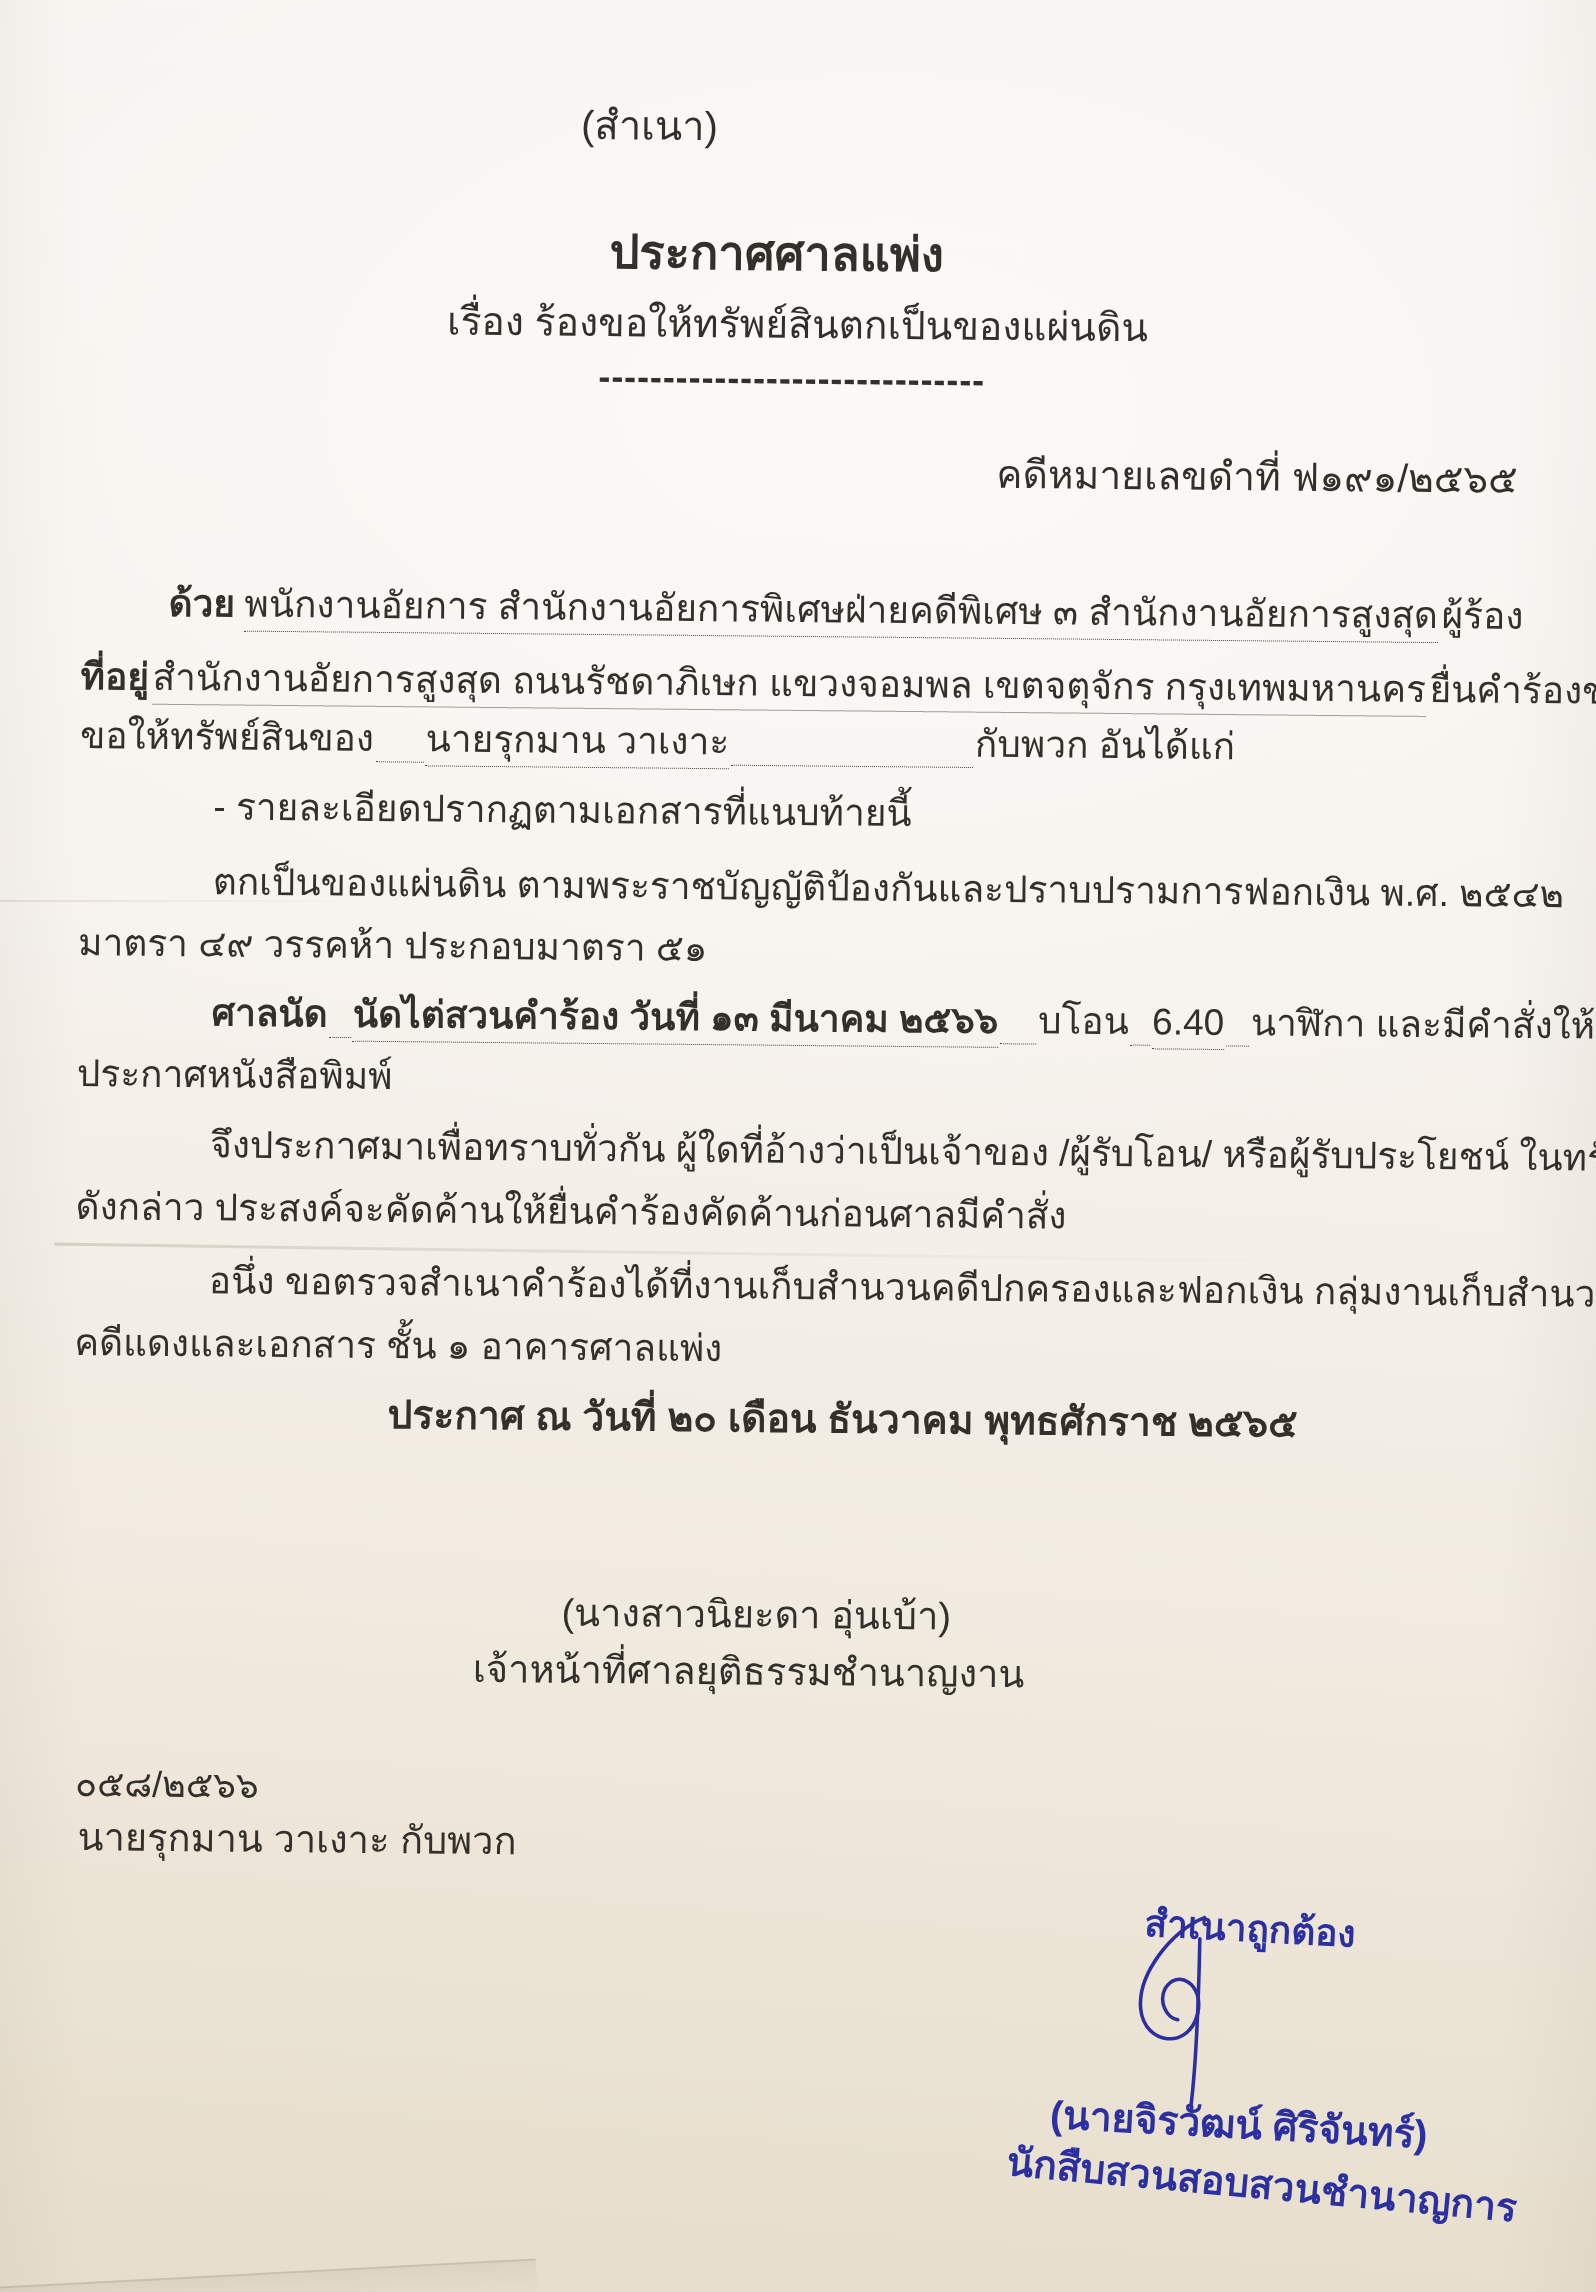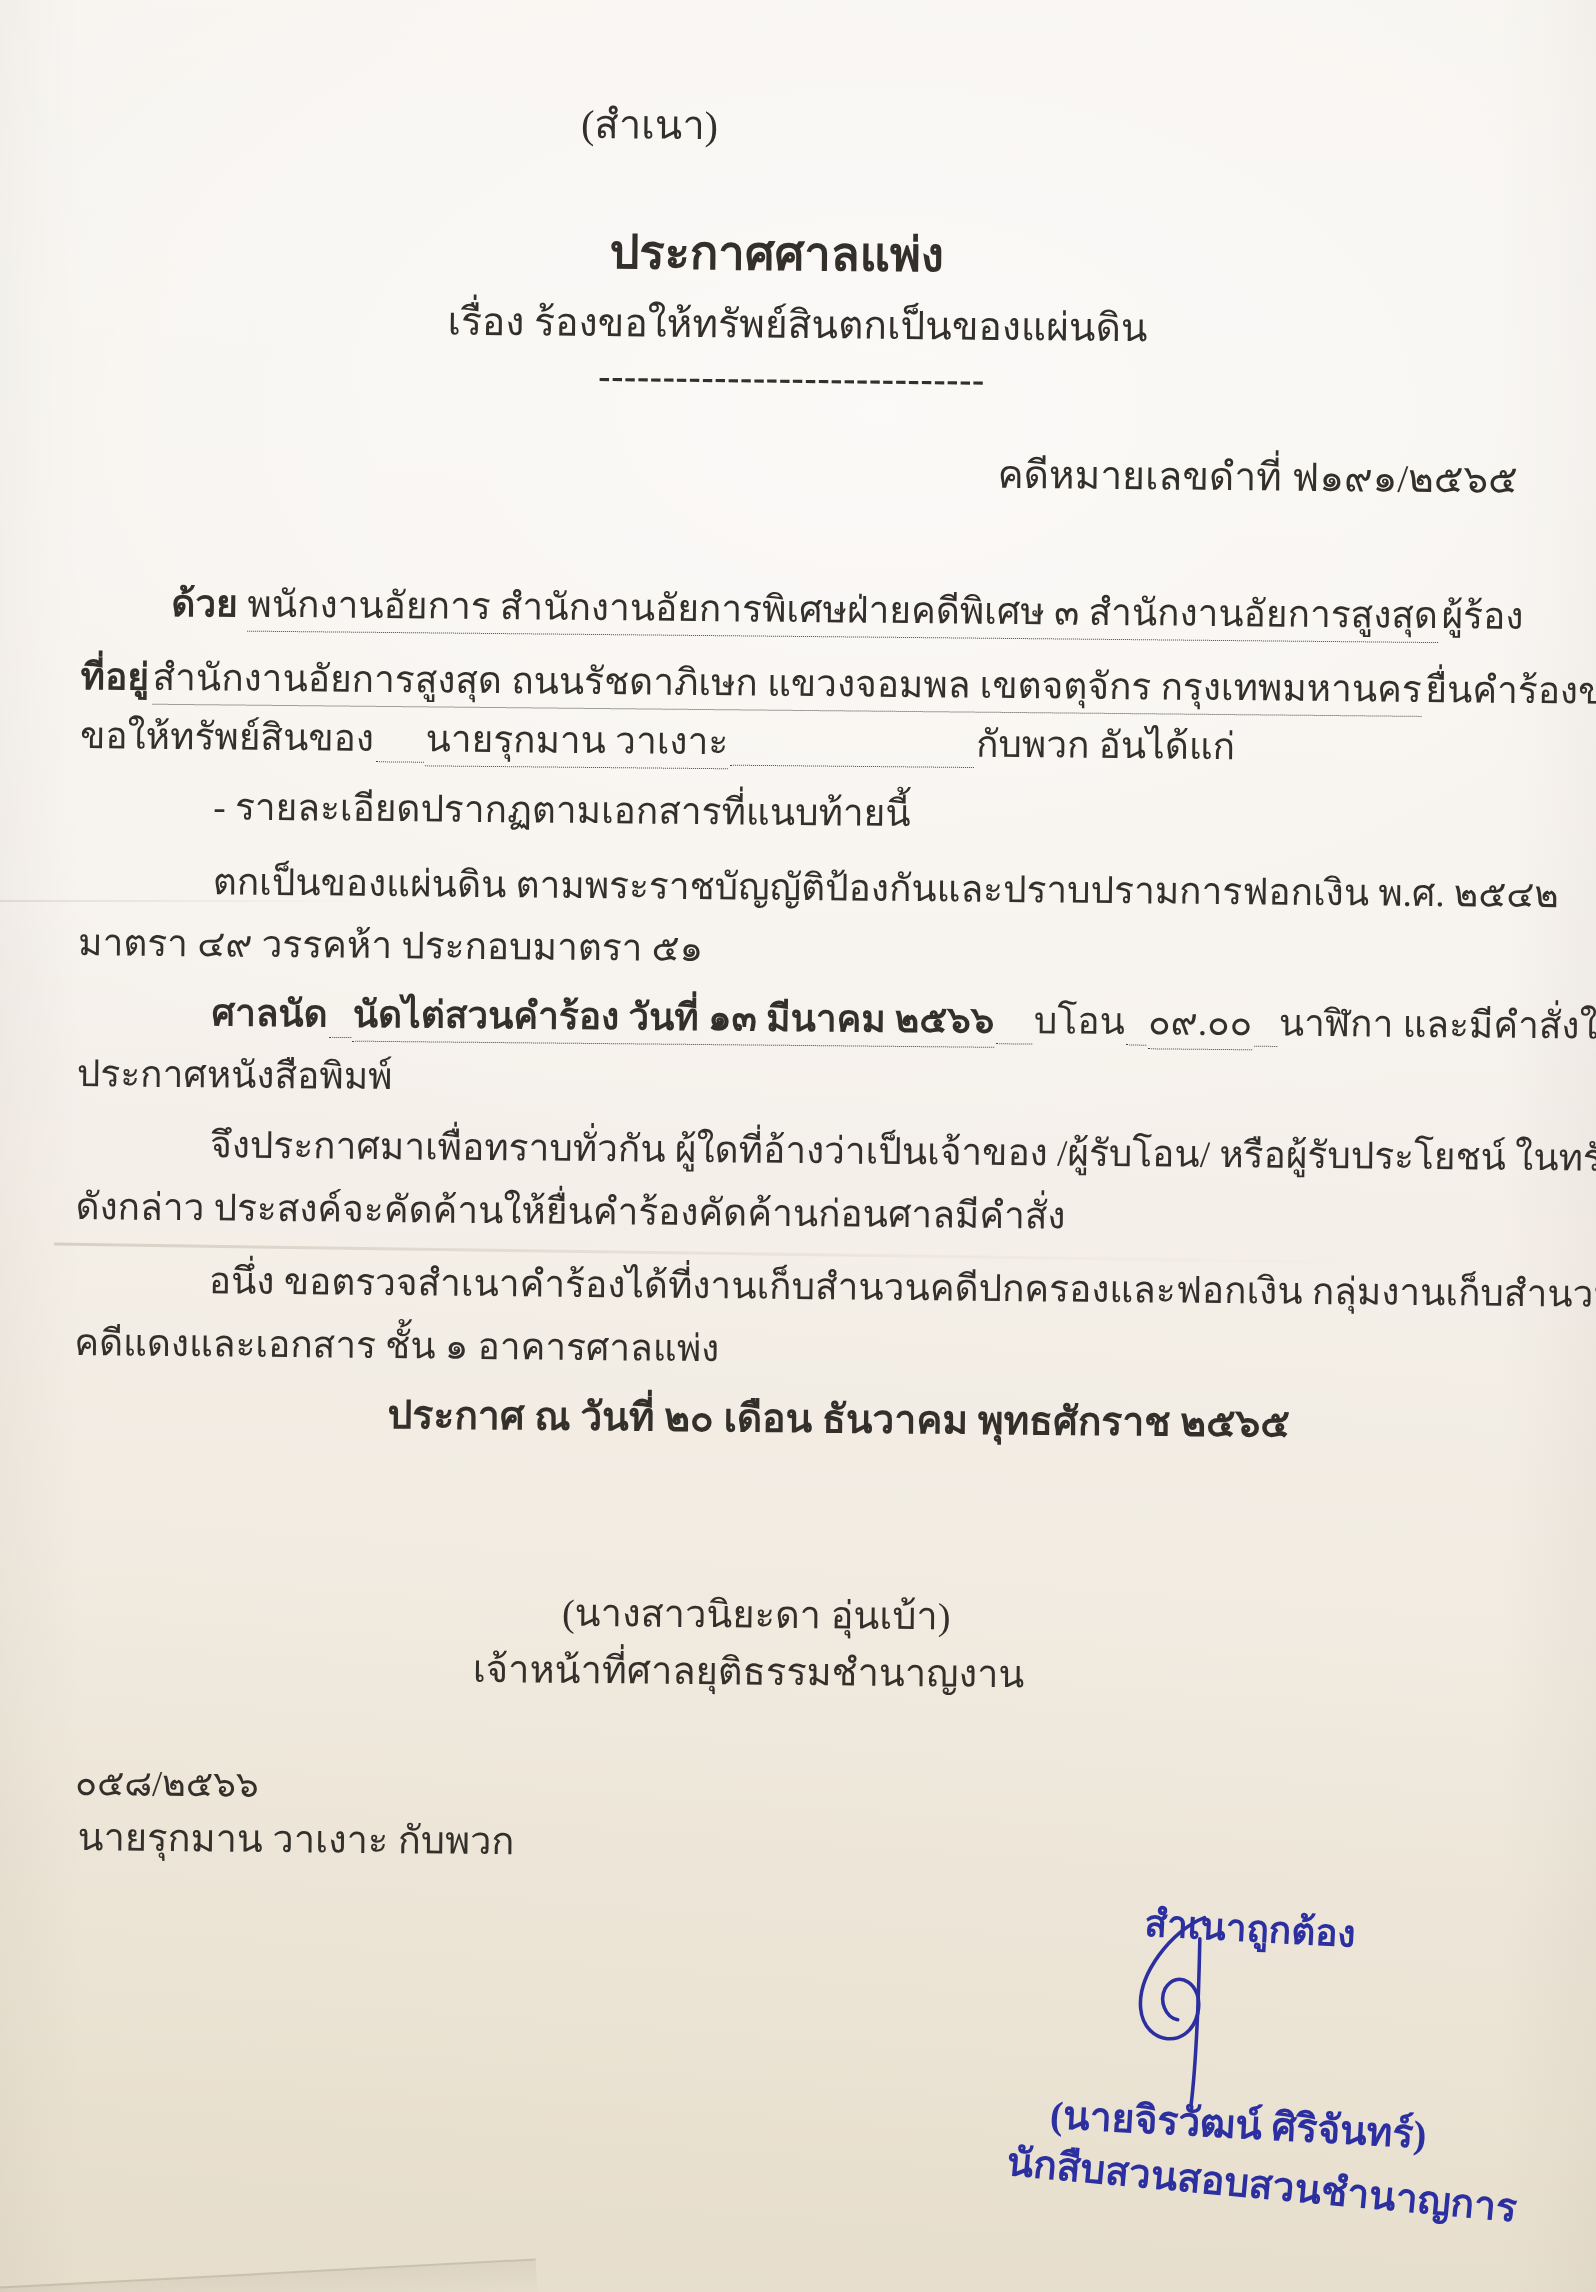--- a/index.html
+++ b/index.html
@@ -1,20 +1,20 @@
 <!DOCTYPE html>
 <html lang="th" style="font-size:14.3px"><head>
 <meta charset="utf-8">
 <style>
   html,body{margin:0;padding:0;background:#cfcccb;}
   .photo{
     position:relative;
     width:1597px;height:2293px;
     overflow:hidden;
-    font-family:Liberation Serif, serif;
+    font-family:Liberation Sans, sans-serif;
     color:#33302b;
     background:
       radial-gradient(130% 55% at 55% 18%, rgba(255,255,255,0.55), rgba(255,255,255,0) 62%),
       linear-gradient(90deg, rgba(120,110,95,0.05), rgba(120,110,95,0) 5%, rgba(120,110,95,0) 94%, rgba(120,110,95,0.06)),
       linear-gradient(184deg, #f7f4f0 0%, #f6f2ed 42%, #f1ebe1 68%, #eae2d2 88%, #e6ddcb 100%);
   }
   .content{
     position:absolute;inset:0;
     transform:rotate(0.55deg);
     transform-origin:287px 233px;
@@ -87,21 +87,21 @@
     <div class="ln" style="left:219px;top:860px;">ตกเป็นของแผ่นดิน ตามพระราชบัญญัติป้องกันและปราบปรามการฟอกเงิน พ.ศ. ๒๕๔๒</div>
     <div class="ln" style="left:85px;top:922px;">มาตรา ๔๙  วรรคห้า ประกอบมาตรา ๕๑</div>
 
     <div class="ln flexline" style="left:219px;top:991px;">
       <span class="b">ศาลนัด</span>
       <span class="dotfill" style="width:21.5px;transform:translateY(-3.6px);"></span>
       <span class="dotted b">นัดไต่สวนคำร้อง วันที่ ๑๓ มีนาคม ๒๕๖๖</span>
       <span class="dotfill" style="width:36px;transform:translateY(-3.6px);"></span>
       <span>บโอน</span>
       <span class="dotfill" style="width:19.7px;transform:translateY(-3.6px);"></span>
-      <span class="dotted">๐๙.๐๐</span>
+      <span class="dotted">6.40</span>
       <span class="dotfill" style="width:23px;transform:translateY(-3.6px);"></span>
       <span>นาฬิกา และมีคำสั่งให้</span>
     </div>
     <div class="ln" style="left:85px;top:1053px;">ประกาศหนังสือพิมพ์</div>
 
     <div class="ln" style="left:219px;top:1123px;">จึงประกาศมาเพื่อทราบทั่วกัน ผู้ใดที่อ้างว่าเป็นเจ้าของ /ผู้รับโอน/ หรือผู้รับประโยชน์ ในทรัพย์สิน</div>
     <div class="ln" style="left:85px;top:1186px;">ดังกล่าว ประสงค์จะคัดค้านให้ยื่นคำร้องคัดค้านก่อนศาลมีคำสั่ง</div>
 
     <div class="ln" style="left:219px;top:1259px;">อนึ่ง ขอตรวจสำเนาคำร้องได้ที่งานเก็บสำนวนคดีปกครองและฟอกเงิน กลุ่มงานเก็บสำนวน</div>
     <div class="ln" style="left:85px;top:1322px;">คดีแดงและเอกสาร ชั้น ๑ อาคารศาลแพ่ง</div>

